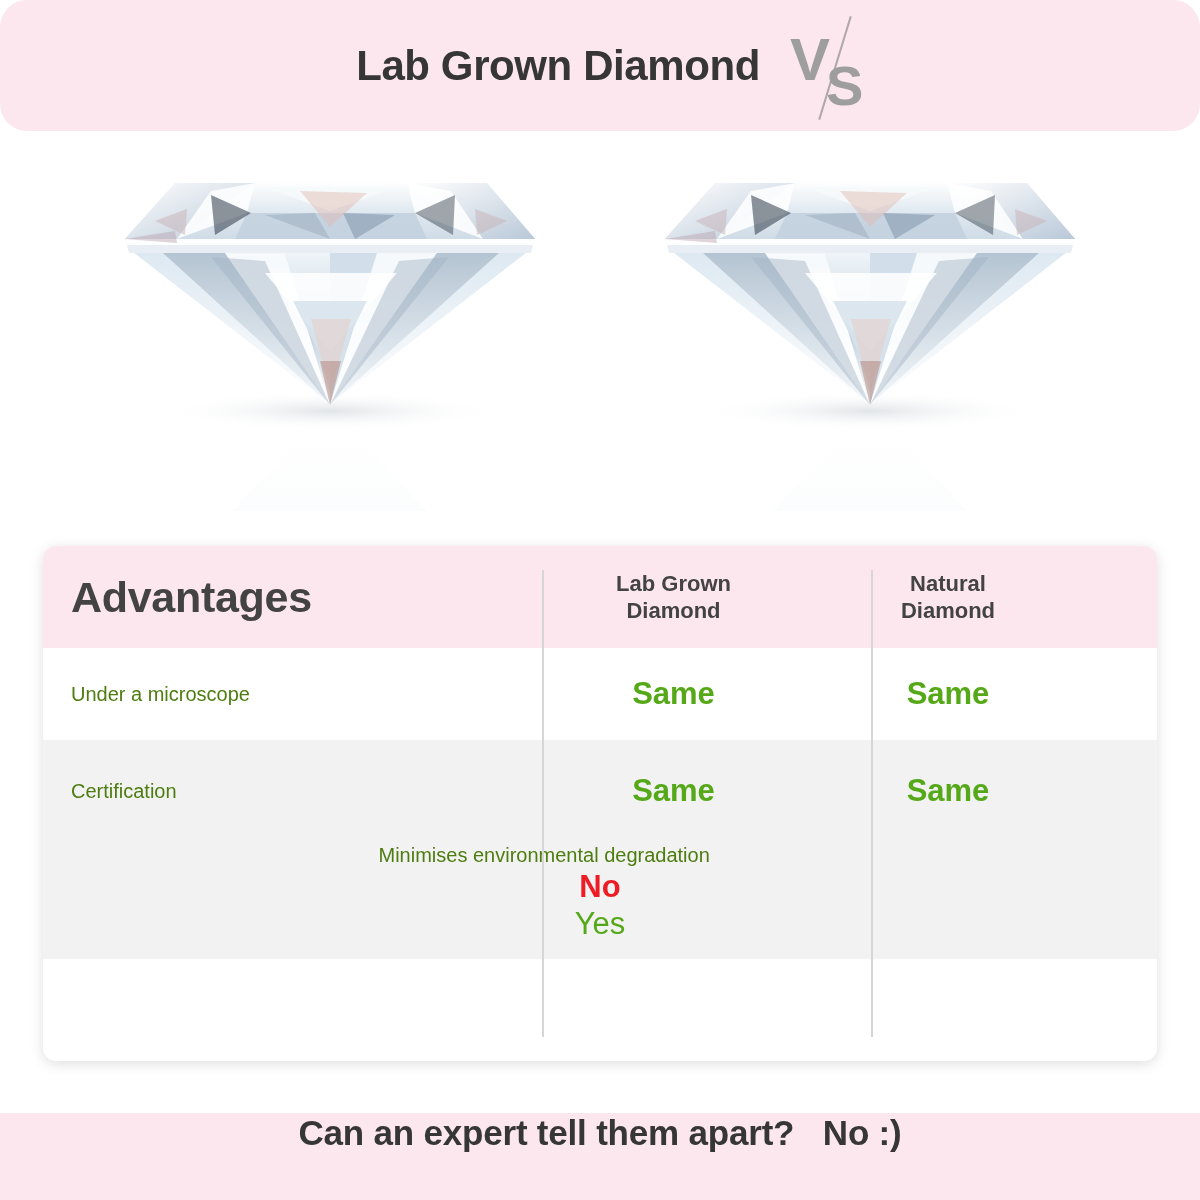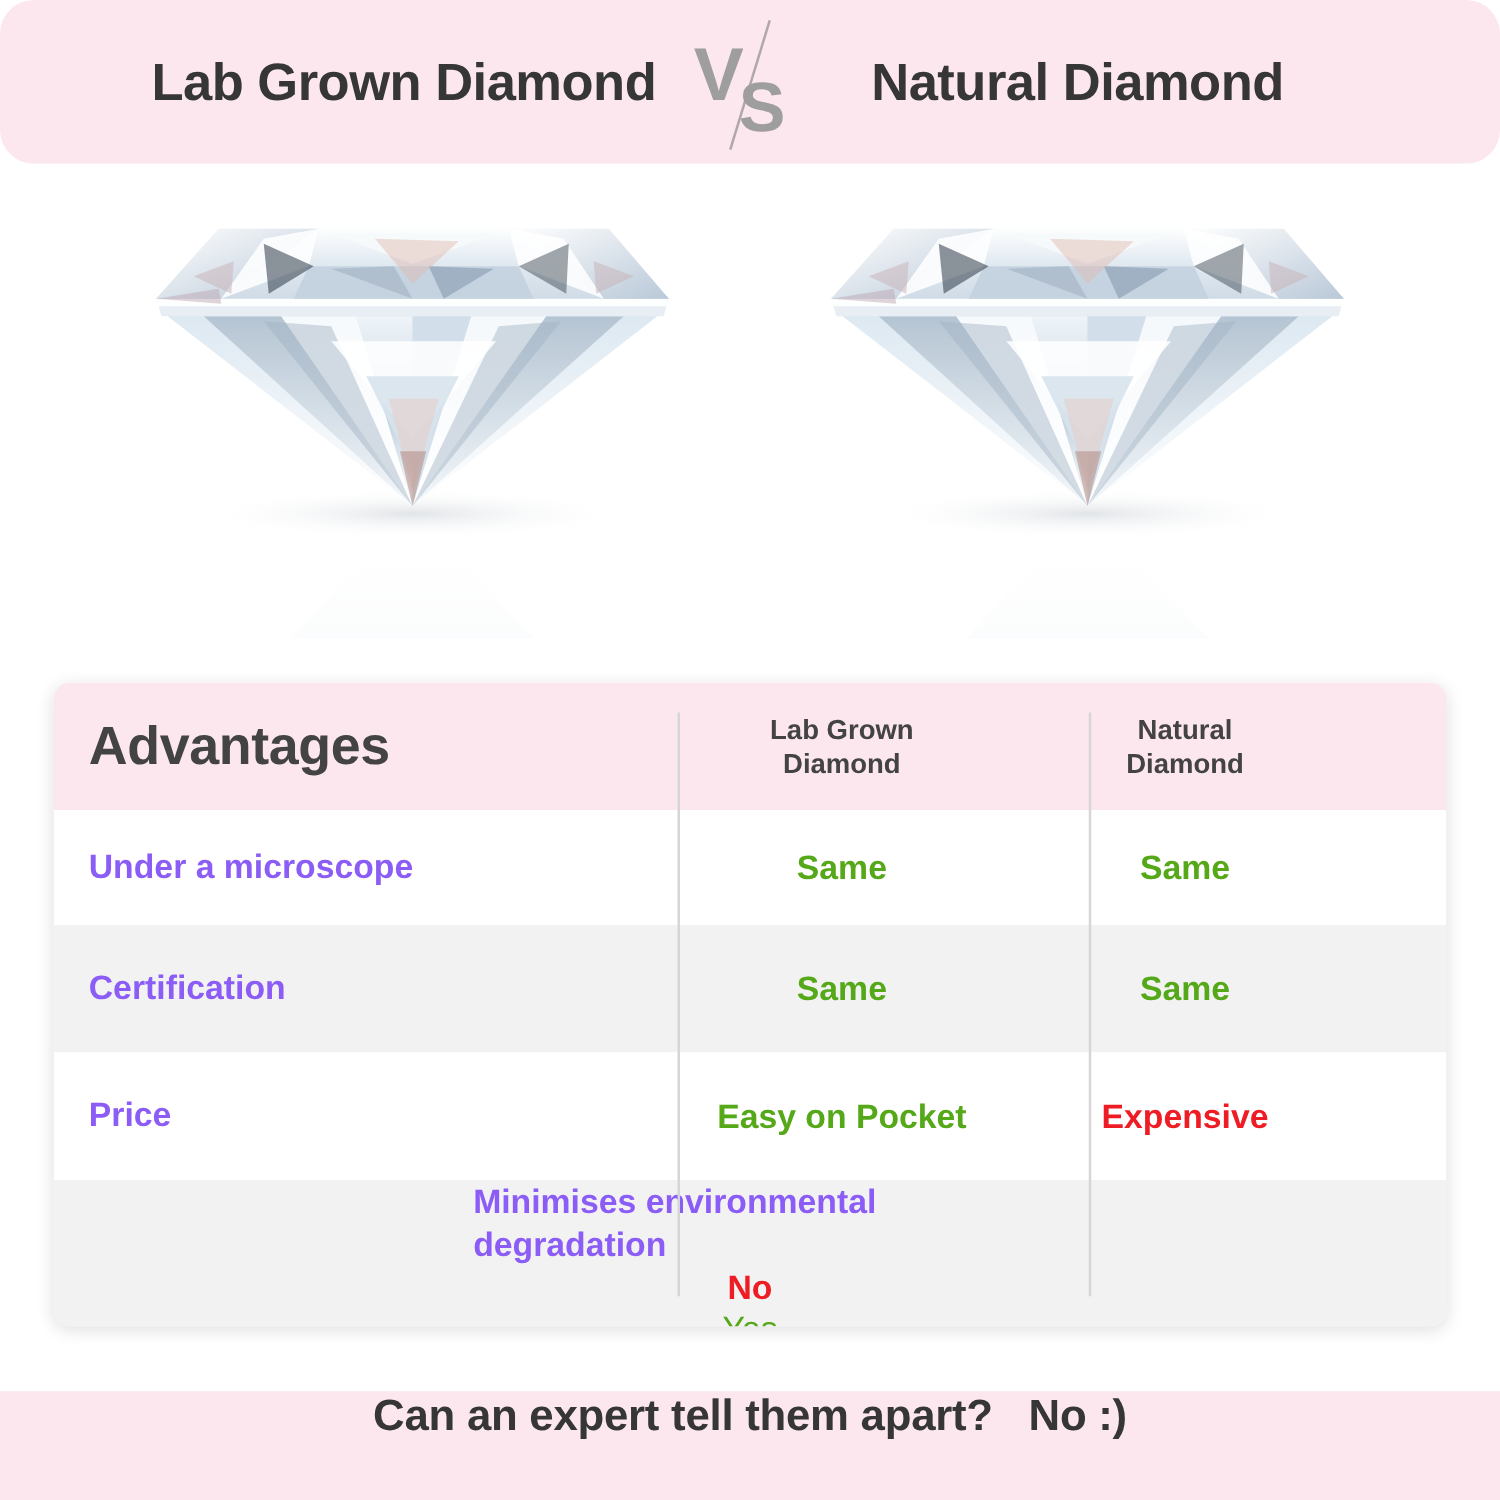--- a/index.html
+++ b/index.html
@@ -119,27 +119,27 @@
     color: #434343;
     letter-spacing: -0.3px;
   }
   .col-head {
     font-size: 22px;
     font-weight: bold;
     color: #434343;
     line-height: 1.25;
   }
   .row-label {
-    font-size: 27px;
-    font-weight: 700;
-    color: #8b5cf6;
+    font-size: 20px;
+    font-weight: 400;
+    color: #4d7c0f;
     line-height: 1.3;
   }
   .val {
-    font-size: 27px;
+    font-size: 31px;
     font-weight: bold;
     line-height: 1.2;
   }
   .val.green { color: #55a818; }
   .val.red   { color: #ee1c25; }
   .val.plain { font-weight: 400; }
 
   
   .divider {
     position: absolute;
@@ -177,21 +177,20 @@
 
   <div class="header-band">
     <div class="header-title left">Lab Grown Diamond</div>
 
     <div class="vs-mark">
       <div class="vs-slash"></div>
       <div class="vs-letter v">V</div>
       <div class="vs-letter s">S</div>
     </div>
 
-    <div class="header-title right">Natural Diamond</div>
   </div>
 
   <div class="diamond-section">
 
     <div class="diamond-wrap left">
       <svg viewBox="0 0 430 350" xmlns="http://www.w3.org/2000/svg">
         <defs>
           <linearGradient id="crownA" x1="0" y1="0" x2="0" y2="1">
             <stop offset="0%" stop-color="#f4f8fb"></stop>
               <stop offset="100%" stop-color="#cfdbe6"></stop>
@@ -394,31 +393,20 @@
           <span class="row-label">Certification</span>
         </div>
         <div class="cell-value">
           <span class="val green">Same</span>
         </div>
         <div class="cell-value c2">
           <span class="val green">Same</span>
         </div>
       </div>
 
-      <div class="row r2">
-        <div class="cell-label">
-          <span class="row-label">Price</span>
-        </div>
-        <div class="cell-value">
-          <span class="val green">Easy on Pocket</span>
-        </div>
-        <div class="cell-value c2">
-          <span class="val red">Expensive</span>
-        </div>
-      </div>
 
       <div class="row r3">
         <div class="cell-label">
           <span class="row-label">Minimises environmental degradation</span>
         </div>
         <div class="cell-value c2">
           <span class="val red">No</span>
         </div>
         <div class="cell-value">
           <span class="val green plain">Yes</span>

